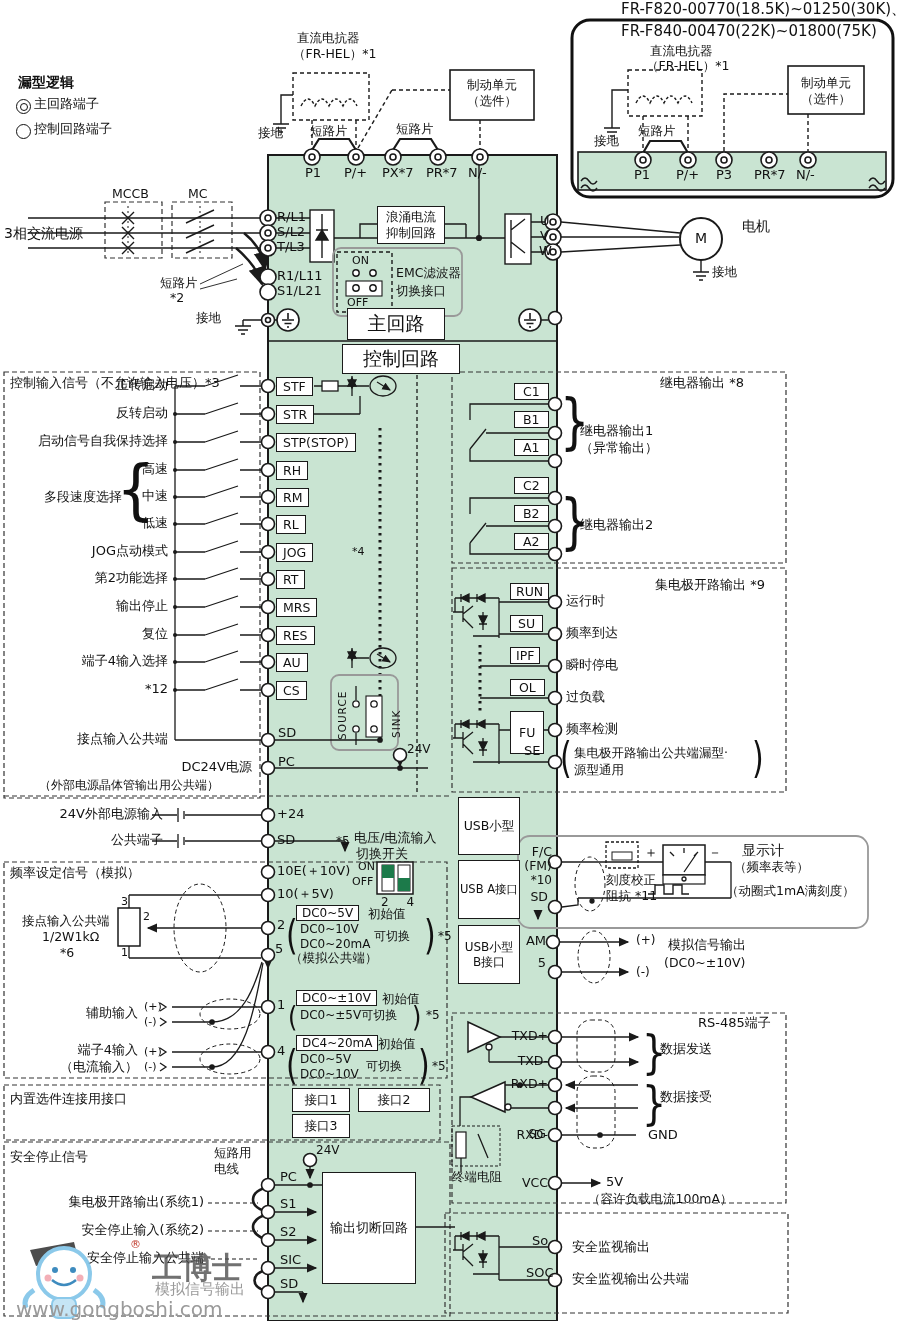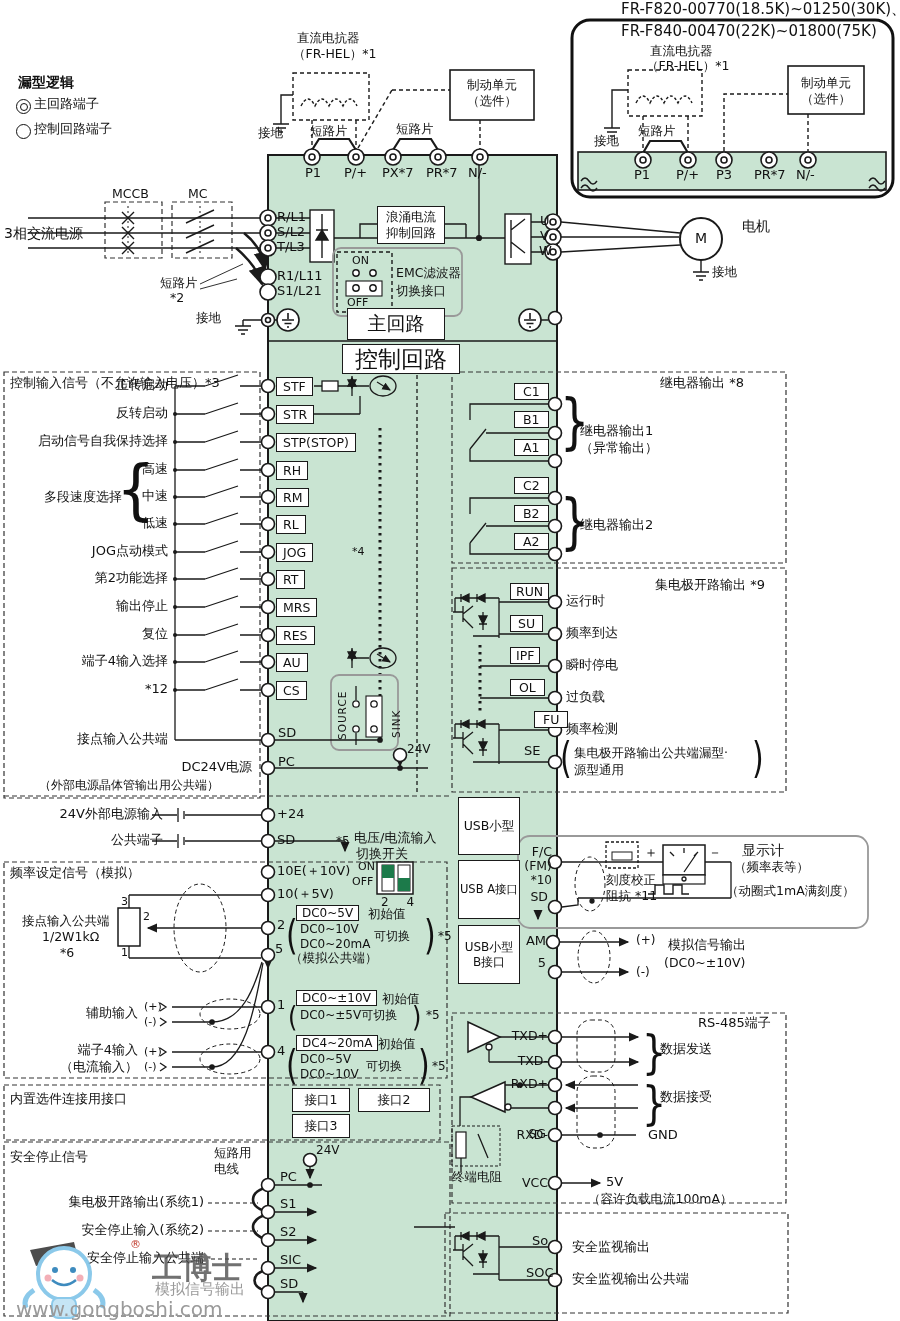--- a/index.html
+++ b/index.html
@@ -442,21 +442,21 @@
 <div class="bx" style="left:347px;top:308px;width:96px;height:30px;font-size:19px">
       <div>主回路</div>
     </div>
 <div class="t" style="left:540px;top:214px">U</div>
 <div class="t" style="left:540px;top:229px">V</div>
 <div class="t" style="left:539px;top:244px">W</div>
 <div class="t s14" style="left:695px;top:230px">M</div>
 <div class="t s14" style="left:742px;top:218px">电机</div>
 <div class="t s125" style="left:712px;top:265px">接地</div>
 
-<div class="bx" style="left:342px;top:344px;width:116px;height:28px;font-size:23px">
+<div class="bx" style="left:342px;top:344px;width:116px;height:28px;font-size:19px">
       <div>控制回路</div>
     </div>
 <div class="t" style="left:10px;top:376px">控制输入信号（不允许输入电压）*3</div>
 
 <div class="t ra" style="left:8px;top:378px;width:160px">正转启动</div>
 <div class="t ra" style="left:8px;top:406px;width:160px">反转启动</div>
 <div class="t ra" style="left:8px;top:434px;width:160px">启动信号自我保持选择</div>
 <div class="t ra" style="left:8px;top:462px;width:160px">高速</div>
 <div class="t ra" style="left:8px;top:489px;width:160px">中速</div>
 <div class="t ra" style="left:8px;top:516px;width:160px">低速</div>
@@ -587,21 +587,21 @@
 
 <div class="t" style="left:655px;top:578px">集电极开路输出 *9</div>
 <div class="tm" style="left:510px;top:583px;padding:0 5px">RUN</div>
 <div class="t" style="left:566px;top:594px">运行时</div>
 <div class="tm" style="left:510px;top:615px;padding:0 7px">SU</div>
 <div class="t" style="left:566px;top:626px">频率到达</div>
 <div class="tm" style="left:510px;top:647px;padding:0 5px">IPF</div>
 <div class="t" style="left:566px;top:658px">瞬时停电</div>
 <div class="tm" style="left:510px;top:679px;padding:0 8px">OL</div>
 <div class="t" style="left:566px;top:690px">过负载</div>
-<div class="tm" style="left:534px;top:711px;padding:0 8px">FU</div>
+<div class="tm" style="left:510px;top:711px;padding:13px 8px">FU</div>
 <div class="t" style="left:566px;top:722px">频率检测</div>
 <div class="t" style="left:524px;top:744px">SE</div>
 <div class="brace" style="left:560px;top:744px;font-size:30px;transform:scaleY(1.4)">(</div>
 <div class="t s125" style="left:574px;top:746px">集电极开路输出公共端漏型·</div>
 <div class="t s125" style="left:574px;top:763px">源型通用</div>
 <div class="brace" style="left:752px;top:744px;font-size:30px;transform:scaleY(1.4)">)</div>
 
 <div class="t s125 ra" style="left:518px;top:845px;width:34px">F/C</div>
 <div class="t s125 ra" style="left:518px;top:859px;width:34px">(FM)</div>
 <div class="t s12 ra" style="left:518px;top:874px;width:34px">*10</div>
@@ -641,20 +641,23 @@
 <div class="t s125" style="left:214px;top:1162px">电线</div>
 <div class="t s12" style="left:316px;top:1144px">24V</div>
 <div class="t" style="left:280px;top:1170px">PC</div>
 <div class="t" style="left:280px;top:1197px">S1</div>
 <div class="t" style="left:280px;top:1225px">S2</div>
 <div class="t" style="left:280px;top:1253px">SIC</div>
 <div class="t" style="left:280px;top:1277px">SD</div>
 <div class="t ra" style="left:8px;top:1195px;width:196px">集电极开路输出(系统1)</div>
 <div class="t ra" style="left:8px;top:1223px;width:196px">安全停止输入(系统2)</div>
 <div class="t ra" style="left:8px;top:1251px;width:196px">安全停止输入公共端</div>
+<div class="bx" style="left:322px;top:1172px;width:92px;height:110px;font-size:13px">
+      <div>输出切断回路</div>
+    </div>
 <div class="t" style="left:532px;top:1234px">So</div>
 <div class="t" style="left:526px;top:1266px">SOC</div>
 <div class="t" style="left:572px;top:1240px">安全监视输出</div>
 <div class="t" style="left:572px;top:1272px">安全监视输出公共端</div>
 
 <div>
  <svg style="left:12px;top:1232px;z-index:3" width="130" height="90">
   <g opacity="0.9">
    <polygon points="18,18 62,10 66,26 24,34" fill="#3a3a3a"></polygon>
    <circle cx="52" cy="42" r="26" fill="#fff" stroke="#7fc4e8" stroke-width="4"></circle>

